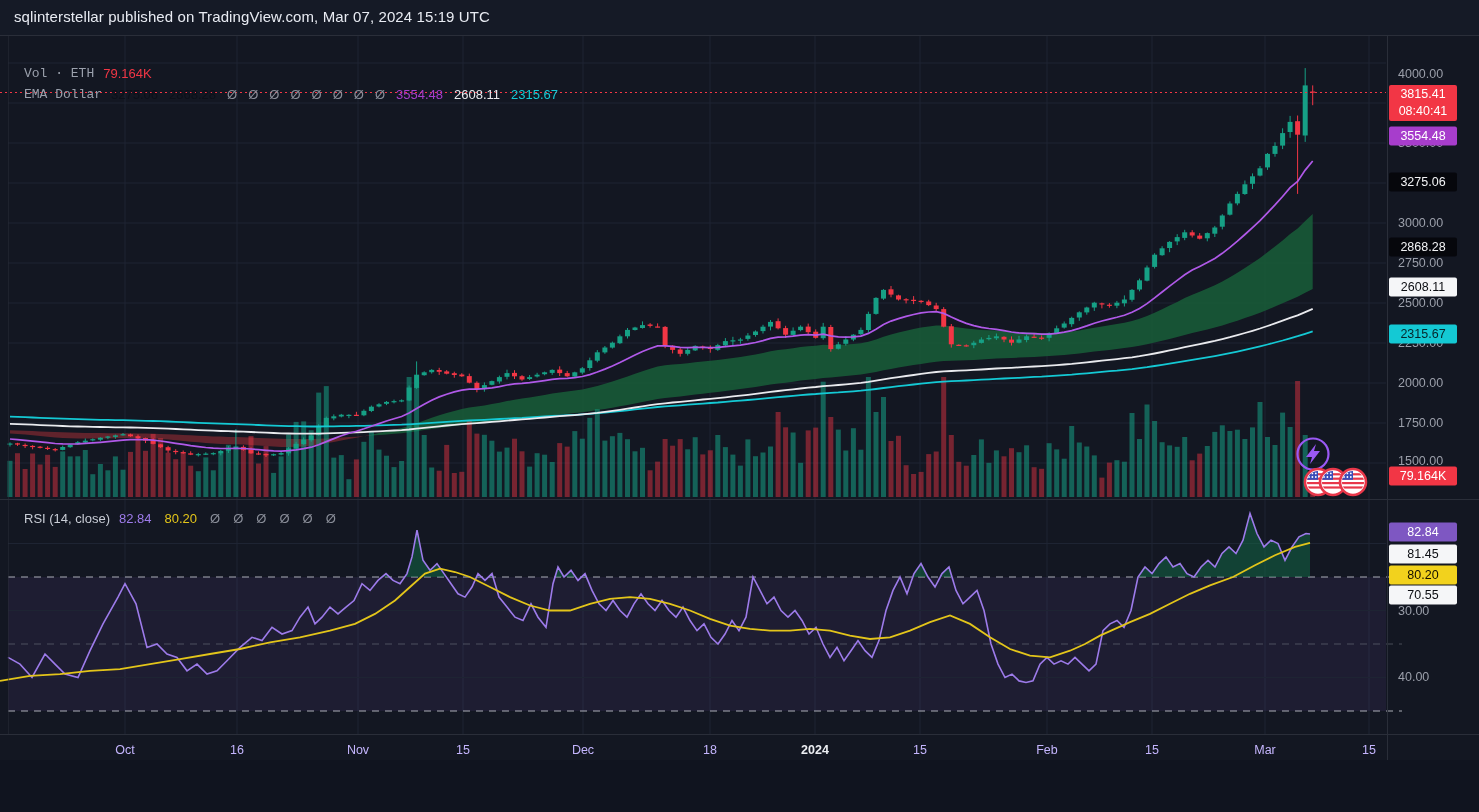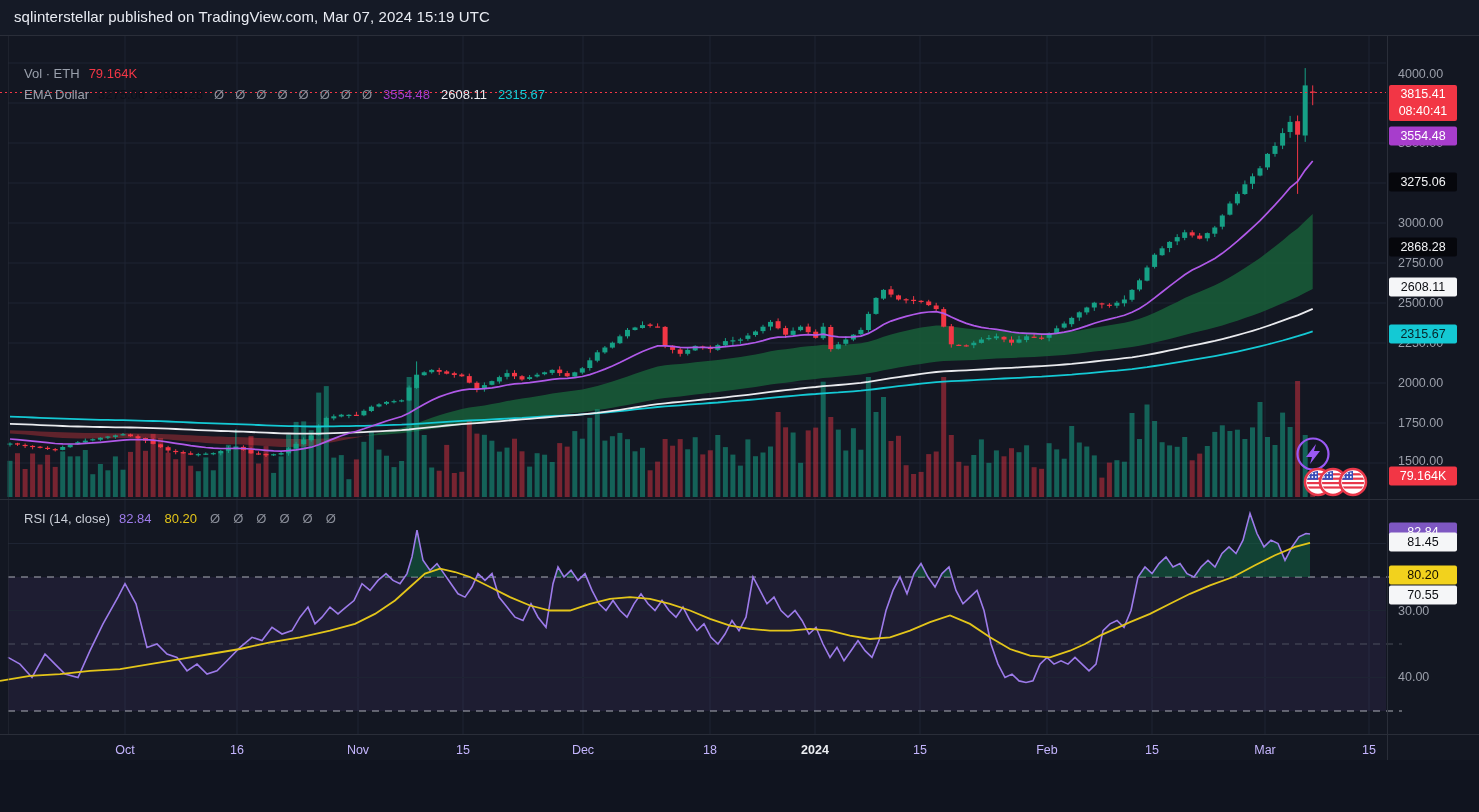--- a/index.html
+++ b/index.html
@@ -2,21 +2,21 @@
 <html><head>
 <meta charset="utf-8">
 <style>
   html,body{margin:0;padding:0;background:#10141f;}
   .screen{position:relative;width:1479px;height:760px;background:#151a26;overflow:hidden;
           font-family:"Liberation Sans","DejaVu Sans",sans-serif;-webkit-font-smoothing:antialiased;}
   .pub-header{position:absolute;left:14px;top:8px;font-size:15px;color:#e8ebf2;letter-spacing:.1px;z-index:5;}
   #chart-svg{position:absolute;left:0;top:0;z-index:1;}
   .legend-row{position:absolute;display:flex;align-items:center;gap:9px;font-size:13px;z-index:4;white-space:nowrap;}
   .legend-row .lab{color:#c9cdd6;}
-  .legend-row .dim{color:#9aa0ac;}
+  .legend-row .dim{color:#9aa0ac;font-family:Liberation Mono, monospace;}
   .red{color:#f23645;}
   .legend-row span{line-height:16px;}
   .axis-col{position:absolute;left:1388px;top:36px;width:91px;height:732px;z-index:3;}
   .axis-label{position:absolute;left:10px;font-size:12.5px;color:#9b9faa;transform:translateY(-50%);}
   .badge{position:absolute;left:1px;min-width:68px;box-sizing:border-box;padding:1px 7px;font-size:12.5px;
          border-radius:2px;text-align:center;transform:translateY(-50%);line-height:17px;font-weight:400;z-index:4;}
   .time-axis{position:absolute;left:0;top:735px;width:1479px;height:33px;z-index:3;}
   .time-tick{position:absolute;top:8px;font-size:12.5px;color:#c4b5fd;transform:translateX(-50%);}
   .time-tick.bold{color:#eceef2;font-weight:700;}
   .logo-bar{position:absolute;left:0;top:768px;width:1479px;height:44px;display:flex;align-items:flex-start;z-index:3;}
@@ -743,21 +743,21 @@
       </div>
       <div class="badge" style="top: 298px; background: rgb(20, 201, 212); color: rgb(6, 37, 42);">
         <div>2315.67</div>
       </div>
       <div class="badge" style="top: 440px; background: rgb(242, 54, 69); color: rgb(255, 255, 255);">
         <div>79.164K</div>
       </div>
       <div class="badge" style="top: 496px; background: rgb(126, 87, 194); color: rgb(255, 255, 255);">
         <div>82.84</div>
       </div>
-      <div class="badge" style="top: 506px; background: rgb(245, 246, 248); color: rgb(11, 13, 18);">
+      <div class="badge" style="top: 518px; background: rgb(245, 246, 248); color: rgb(11, 13, 18);">
         <div>81.45</div>
       </div>
       <div class="badge" style="top: 539px; background: rgb(242, 210, 29); color: rgb(21, 16, 0);">
         <div>80.20</div>
       </div>
       <div class="badge" style="top: 559px; background: rgb(245, 246, 248); color: rgb(11, 13, 18);">
         <div>70.55</div>
       </div>
     </div>
 

